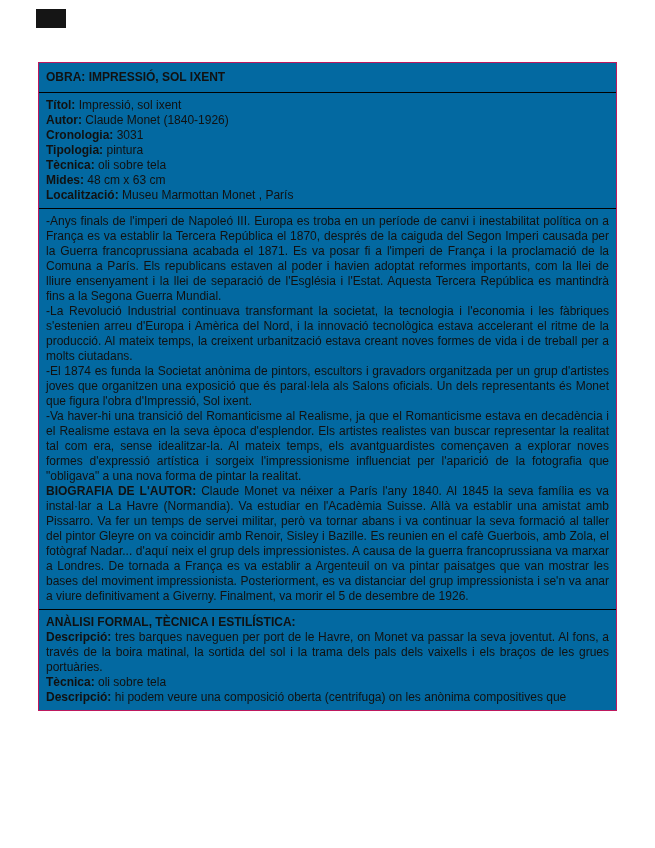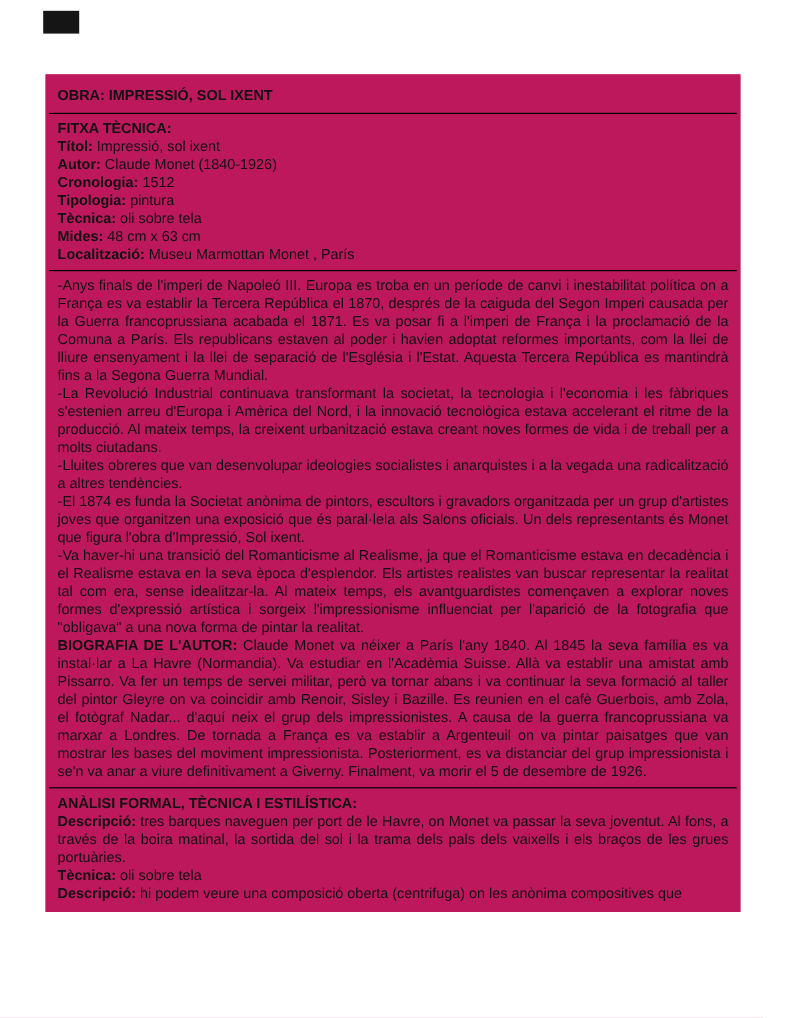--- a/index.html
+++ b/index.html
@@ -22,23 +22,23 @@
     top: 9px;
     width: 30px;
     height: 19px;
     background: #151515;
   }
   .doc-table {
     position: absolute;
     left: 38px;
     top: 62px;
     width: 579px;
-    border: 3px solid #be185d;
+    border: 1px solid #be185d;
     box-sizing: border-box;
-    background: #be185d;
+    background: #0369a1;
   }
   .cell {
     border-bottom: 1px solid #000000;
     padding: 5px 7px;
     font-size: 12px;
     line-height: 15px;
   }
   .cell:last-child {
     border-bottom: none;
   }
@@ -63,34 +63,32 @@
   <div class="corner-mark"></div>
 
   <div class="doc-table">
 
     <div class="cell cell-obra">
       <span class="b">OBRA:</span>
       <span class="b">IMPRESSIÓ, SOL IXENT</span>
     </div>
 
     <div class="cell">
-      <p class="b">FITXA TÈCNICA:</p>
       <p><b>Títol:</b> <span>Impressió, sol ixent</span></p>
       <p><b>Autor:</b> <span>Claude Monet (1840-1926)</span></p>
-      <p><b>Cronologia:</b> <span>1512</span></p>
+      <p><b>Cronologia:</b> <span>3031</span></p>
       <p><b>Tipologia:</b> <span>pintura</span></p>
       <p><b>Tècnica:</b> <span>oli sobre tela</span></p>
       <p><b>Mides:</b> <span>48 cm x 63 cm</span></p>
       <p><b>Localització:</b> <span>Museu Marmottan Monet , París</span></p>
     </div>
 
     <div class="cell justify">
       <p>-Anys finals de l'imperi de Napoleó III. Europa es troba en un període de canvi i inestabilitat política on a França es va establir la Tercera República el 1870, després de la caiguda del Segon Imperi causada per la Guerra francoprussiana acabada el 1871. Es va posar fi a l'imperi de França i la proclamació de la Comuna a París. Els republicans estaven al poder i havien adoptat reformes importants, com la llei de lliure ensenyament i la llei de separació de l'Església i l'Estat. Aquesta Tercera República es mantindrà fins a la Segona Guerra Mundial.</p>
       <p>-La Revolució Industrial continuava transformant la societat, la tecnologia i l'economia i les fàbriques s'estenien arreu d'Europa i Amèrica del Nord, i la innovació tecnològica estava accelerant el ritme de la producció. Al mateix temps, la creixent urbanització estava creant noves formes de vida i de treball per a molts ciutadans.</p>
-      <p>-Lluites obreres que van desenvolupar ideologies socialistes i anarquistes i a la vegada una radicalització a altres tendències.</p>
       <p>-El 1874 es funda la Societat anònima de pintors, escultors i gravadors organitzada per un grup d'artistes joves que organitzen una exposició que és paral·lela als Salons oficials. Un dels representants és Monet que figura l'obra d'Impressió, Sol ixent.</p>
       <p>-Va haver-hi una transició del Romanticisme al Realisme, ja que el Romanticisme estava en decadència i el Realisme estava en la seva època d'esplendor. Els artistes realistes van buscar representar la realitat tal com era, sense idealitzar-la. Al mateix temps, els avantguardistes començaven a explorar noves formes d'expressió artística i sorgeix l'impressionisme influenciat per l'aparició de la fotografia que "obligava" a una nova forma de pintar la realitat.</p>
       <p><b>BIOGRAFIA DE L'AUTOR:</b> <span>Claude Monet va néixer a París l'any 1840. Al 1845 la seva família es va instal·lar a La Havre (Normandia). Va estudiar en l'Acadèmia Suisse. Allà va establir una amistat amb Pissarro. Va fer un temps de servei militar, però va tornar abans i va continuar la seva formació al taller del pintor Gleyre on va coincidir amb Renoir, Sisley i Bazille. Es reunien en el cafè Guerbois, amb Zola, el fotògraf Nadar... d'aquí neix el grup dels impressionistes. A causa de la guerra francoprussiana va marxar a Londres. De tornada a França es va establir a Argenteuil on va pintar paisatges que van mostrar les bases del moviment impressionista. Posteriorment, es va distanciar del grup impressionista i se'n va anar a viure definitivament a Giverny. Finalment, va morir el 5 de desembre de 1926.</span></p>
     </div>
 
     <div class="cell justify">
       <p class="b">ANÀLISI FORMAL, TÈCNICA I ESTILÍSTICA:</p>
       <p><b>Descripció:</b> <span>tres barques naveguen per port de le Havre, on Monet va passar la seva joventut. Al fons, a través de la boira matinal, la sortida del sol i la trama dels pals dels vaixells i els braços de les grues portuàries.</span></p>
       <p><b>Tècnica:</b> <span>oli sobre tela</span></p>
       <p><b>Descripció:</b> <span>hi podem veure una composició oberta (centrifuga) on les anònima compositives que</span></p>

